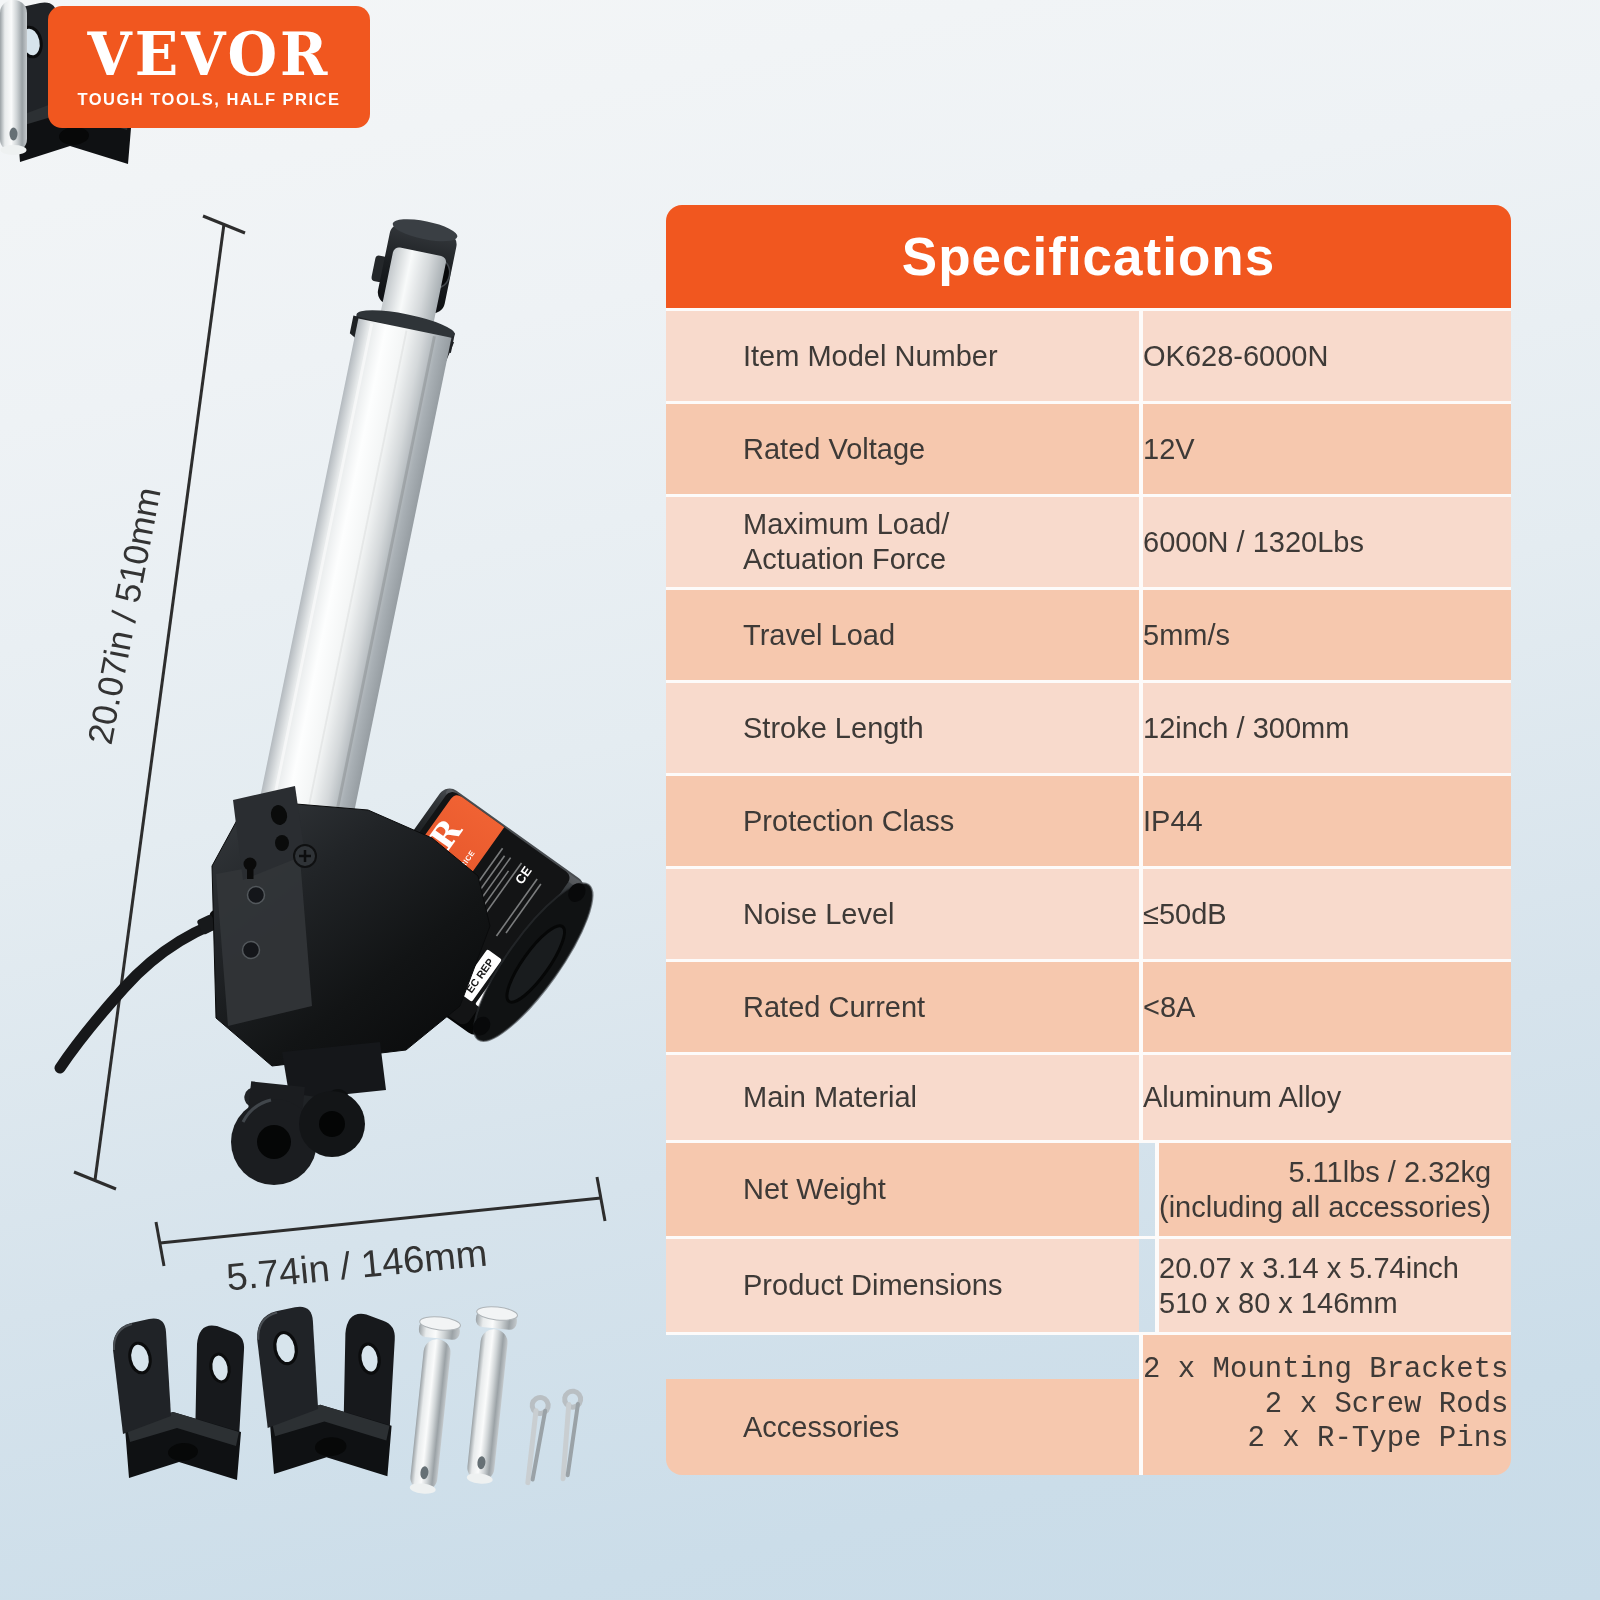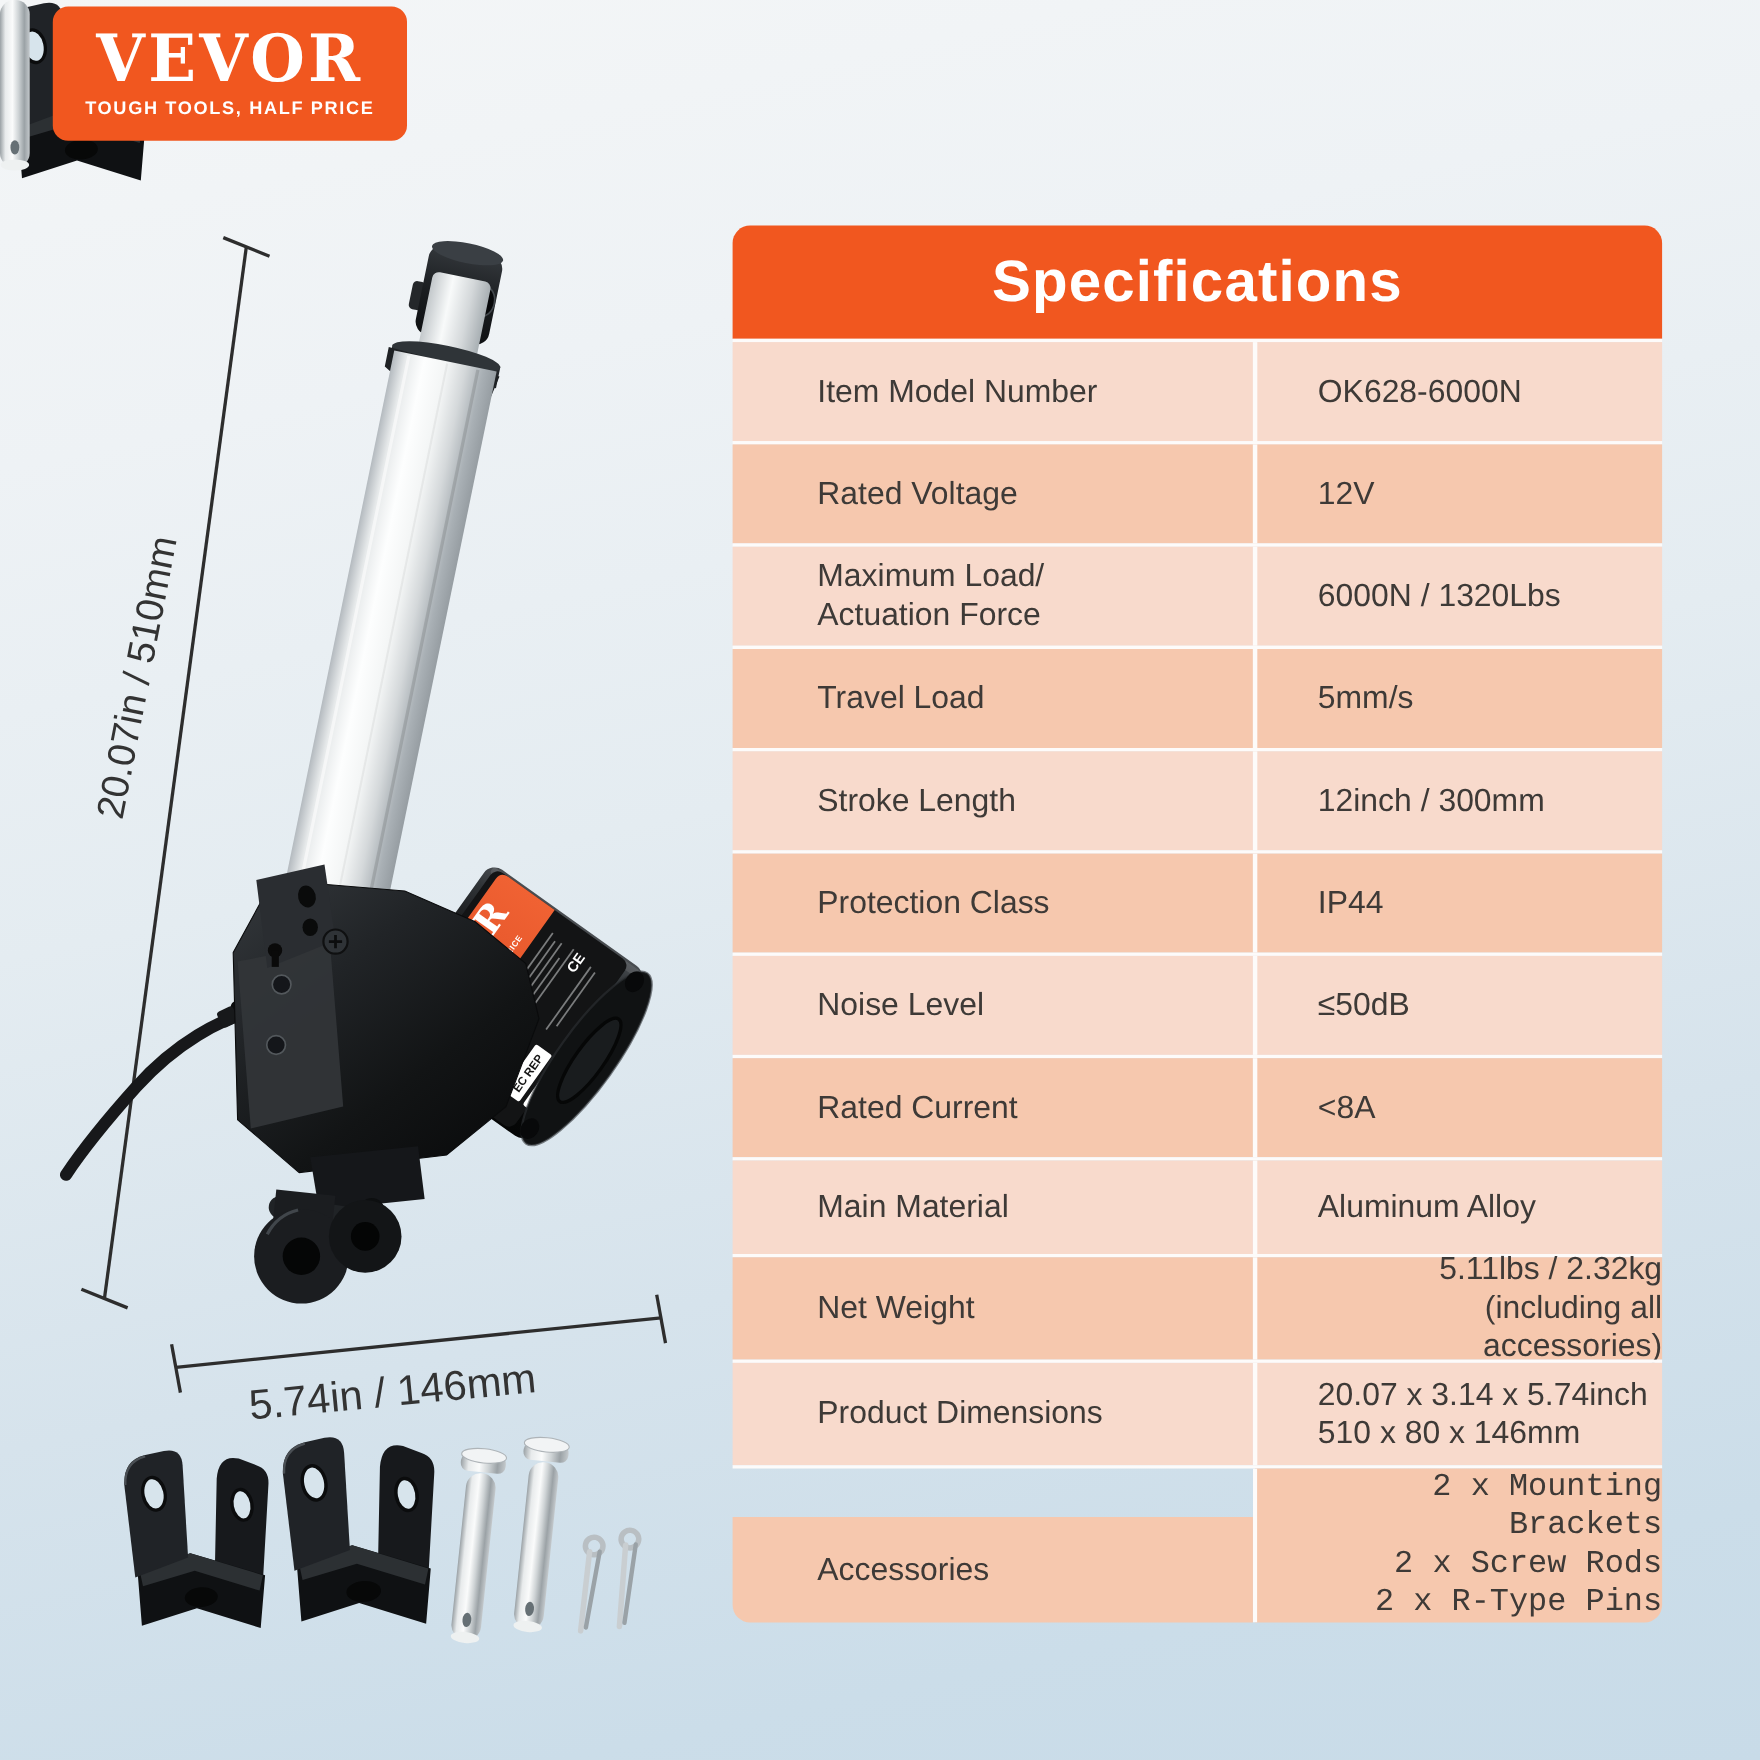--- a/index.html
+++ b/index.html
@@ -31,24 +31,24 @@
     height:103px;background:#f1571f;border-radius:16px 16px 0 0;
     display:flex;align-items:center;justify-content:center;
     color:#ffffff;font-size:53px;letter-spacing:1px;font-weight:bold;
   }
   .row{display:flex;border-top:3px solid #fdfbfa;box-sizing:border-box;}
   .row .cell{
     display:flex;align-items:center;box-sizing:border-box;
     white-space:pre-line;color:#3e3a37;font-size:29px;line-height:1.2;
   }
   .cell-label{width:473px;padding-left:77px;}
-  .cell-value{flex:1;padding-left:55px;border-left:4px solid #fdfbfa;}
+  .cell-value{flex:1;border-left:4px solid #fdfbfa;}
   .row.light .cell{background:#f8dacc;}
   .row.dark  .cell{background:#f6c8ae;text-align:right;}
-  .h-std{height:93px;} .h-sm{height:88px;} .h-md{height:96px;} .h-xl{height:143px;}
+  .h-std{height:93px;} .h-sm{height:88px;} .h-md{height:96px;gap:16px;} .h-xl{height:143px;}
   .row:last-child .cell-label{border-bottom-left-radius:16px;margin-top:44px;}
   .row:last-child .cell-value{border-bottom-right-radius:16px;font-family:Liberation Mono, monospace;}
 </style>
 </head>
 <body>
 
 <div class="canvas">
 
   <svg class="product-svg" width="1600" height="1600" viewBox="0 0 1600 1600">
     <defs>

